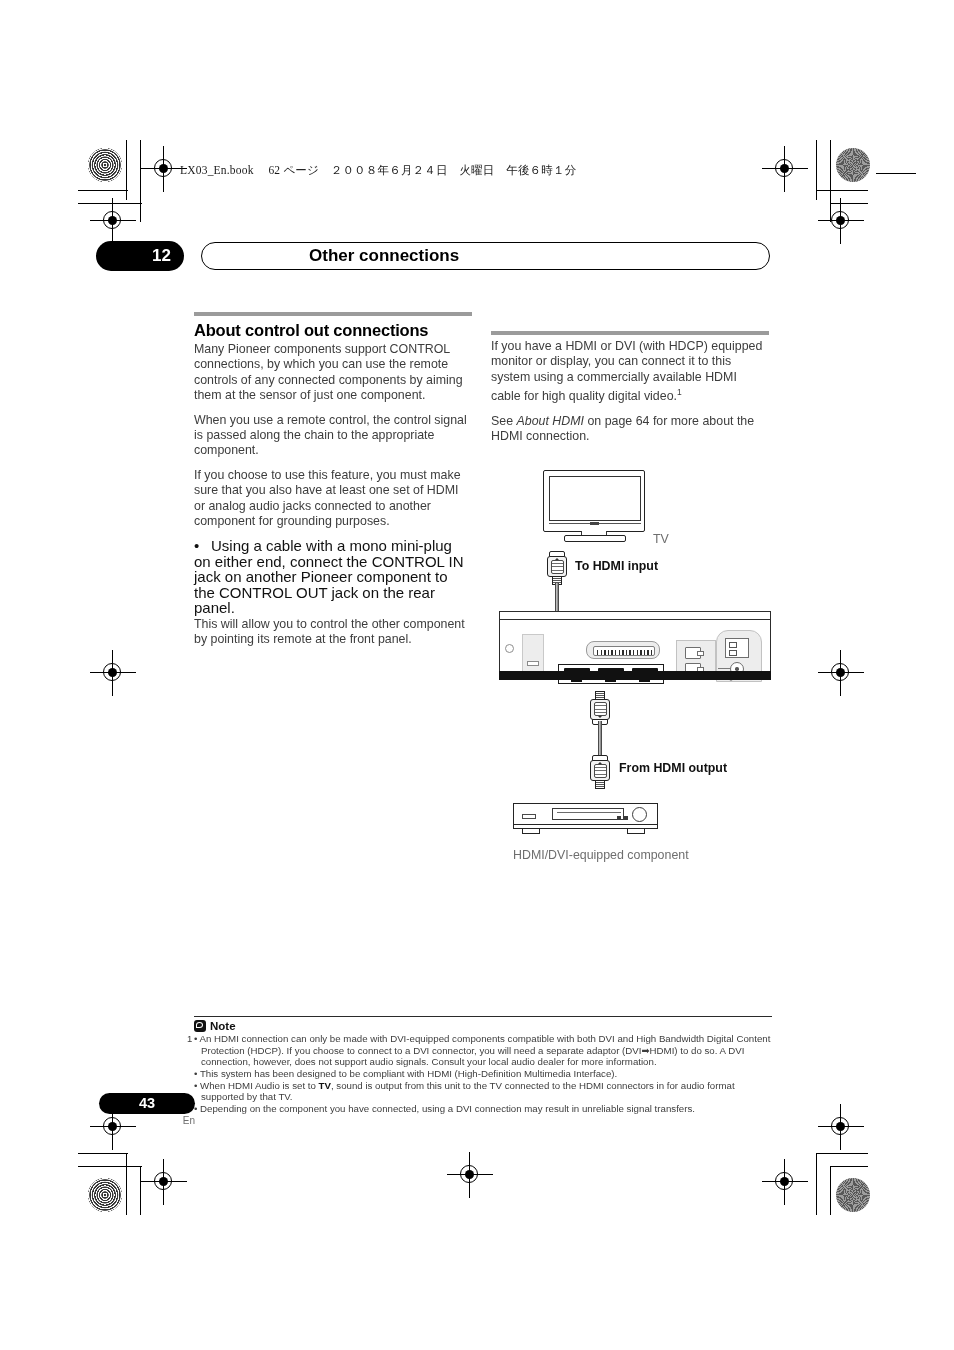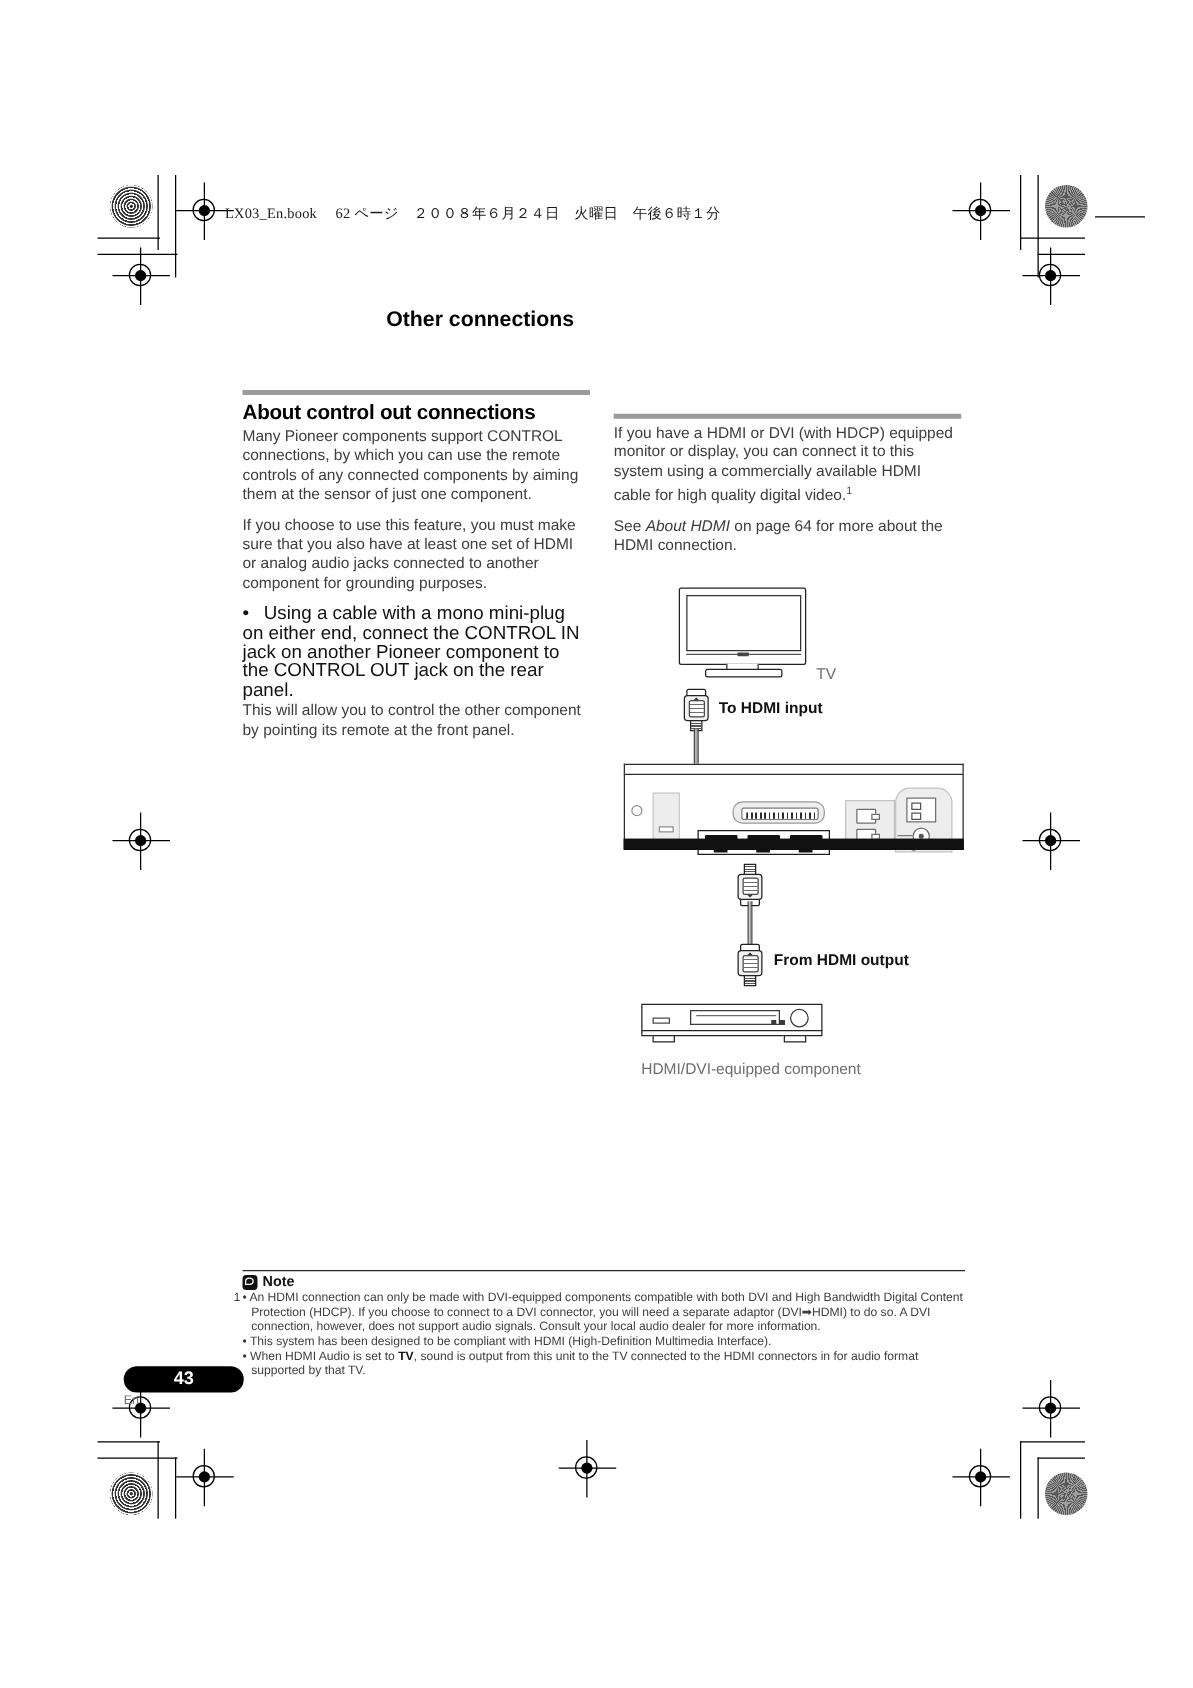--- a/index.html
+++ b/index.html
@@ -408,21 +408,21 @@
 
   
   .pagenum-wrap { position: absolute; left: 99px; top: 1093px; width: 96px; text-align: center; }
   .pagenum {
     width: 96px; height: 21px;
     background: #000; border-radius: 11px;
     color: #fff; font-weight: bold; font-size: 14.5px;
     line-height: 21px; text-align: center;
   }
   .pagelang {
-    margin-top: 1px; font-size: 10px; color: #6e6e6e; text-align: left;
+    margin-top: 1px; font-size: 10px; color: #6e6e6e; text-align: right;
   }
 </style>
 </head>
 <body>
 
 <div class="page">
 
   <div>
     <div class="cropline v" style="left:126px; top:140px; height:60px;"></div>
     <div class="cropline v" style="left:140px; top:140px; height:82px;"></div>
@@ -519,26 +519,31 @@
   <div class="reg" style="left:453px; top:1158px;">
     <div class="hl"></div>
       <div class="vl"></div>
       <div class="circ"></div>
       <div class="dot"></div>
   </div>
   <div class="cropline h" style="left:876px; top:173px; width:40px;"></div>
 
   <div class="bookline">LX03_En.book 　62 ページ　２００８年６月２４日　火曜日　午後６時１分</div>
 
+  <div class="chapter-banner">
+    <div class="chapter-num">12</div>
+    <div class="chapter-title-box"></div>
+  </div>
   <div class="chapter-title" style="left:309px; top:242px;">Other connections</div>
 
   <div class="col left">
     <div class="head-rule"></div>
     <h2 class="sec">About control out connections</h2>
     <p class="body">Many Pioneer components support CONTROL connections, by which you can use the remote controls of any connected components by aiming them at the sensor of just one component.</p>
+    <p class="body">When you use a remote control, the control signal is passed along the chain to the appropriate component.</p>
     <p class="body">If you choose to use this feature, you must make sure that you also have at least one set of HDMI or analog audio jacks connected to another component for grounding purposes.</p>
     <p class="bullet-bold">
       <span class="bdot">•</span><span>Using a cable with a mono mini-plug on either end, connect the CONTROL IN jack on another Pioneer component to the CONTROL OUT jack on the rear panel.</span>
     </p>
     <p class="body">This will allow you to control the other component by pointing its remote at the front panel.</p>
   </div>
 
   <div class="col right">
     <div class="head-rule"></div>
     <p class="body">
@@ -669,20 +674,21 @@
       <span class="note-icon"></span>
       <span class="note-title">Note</span>
     </div>
     <div class="note-list">
       <span class="note-marker">1</span>
       <p class="note">• An HDMI connection can only be made with DVI-equipped components compatible with both DVI and High Bandwidth Digital Content Protection (HDCP). If you choose to connect to a DVI connector, you will need a separate adaptor (DVI➡HDMI) to do so. A DVI connection, however, does not support audio signals. Consult your local audio dealer for more information.</p>
       <p class="note">• This system has been designed to be compliant with HDMI (High-Definition Multimedia Interface).</p>
       <p class="note">
         <span>• When HDMI Audio is set to </span><b>TV</b><span>, sound is output from this unit to the TV connected to the HDMI connectors in for audio format supported by that TV.</span>
       </p>
+      <p class="note">• Depending on the component you have connected, using a DVI connection may result in unreliable signal transfers.</p>
     </div>
   </div>
 
   <div class="pagenum-wrap">
     <div class="pagenum">43</div>
     <div class="pagelang">En</div>
   </div>
 
 </div>
 

